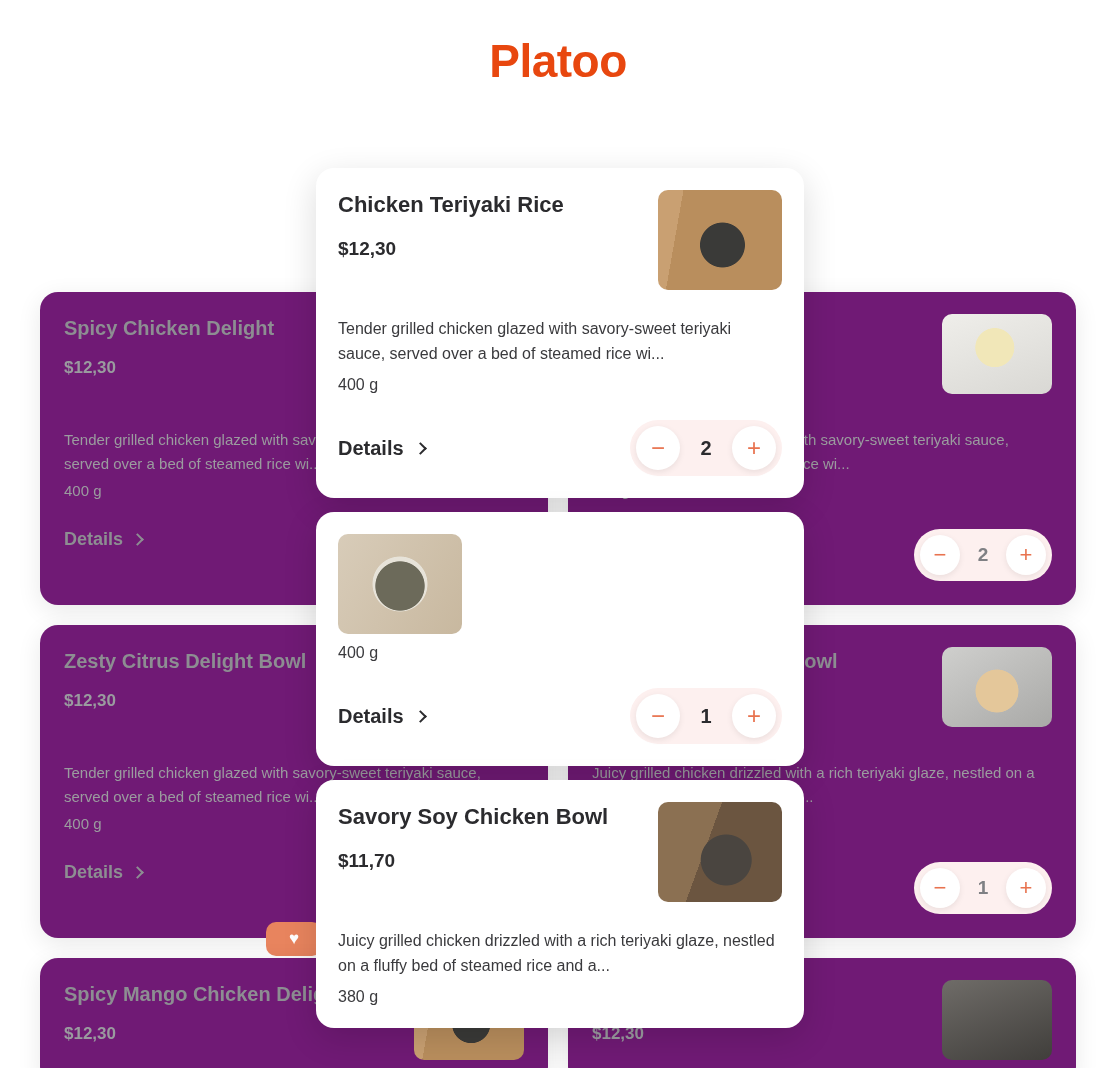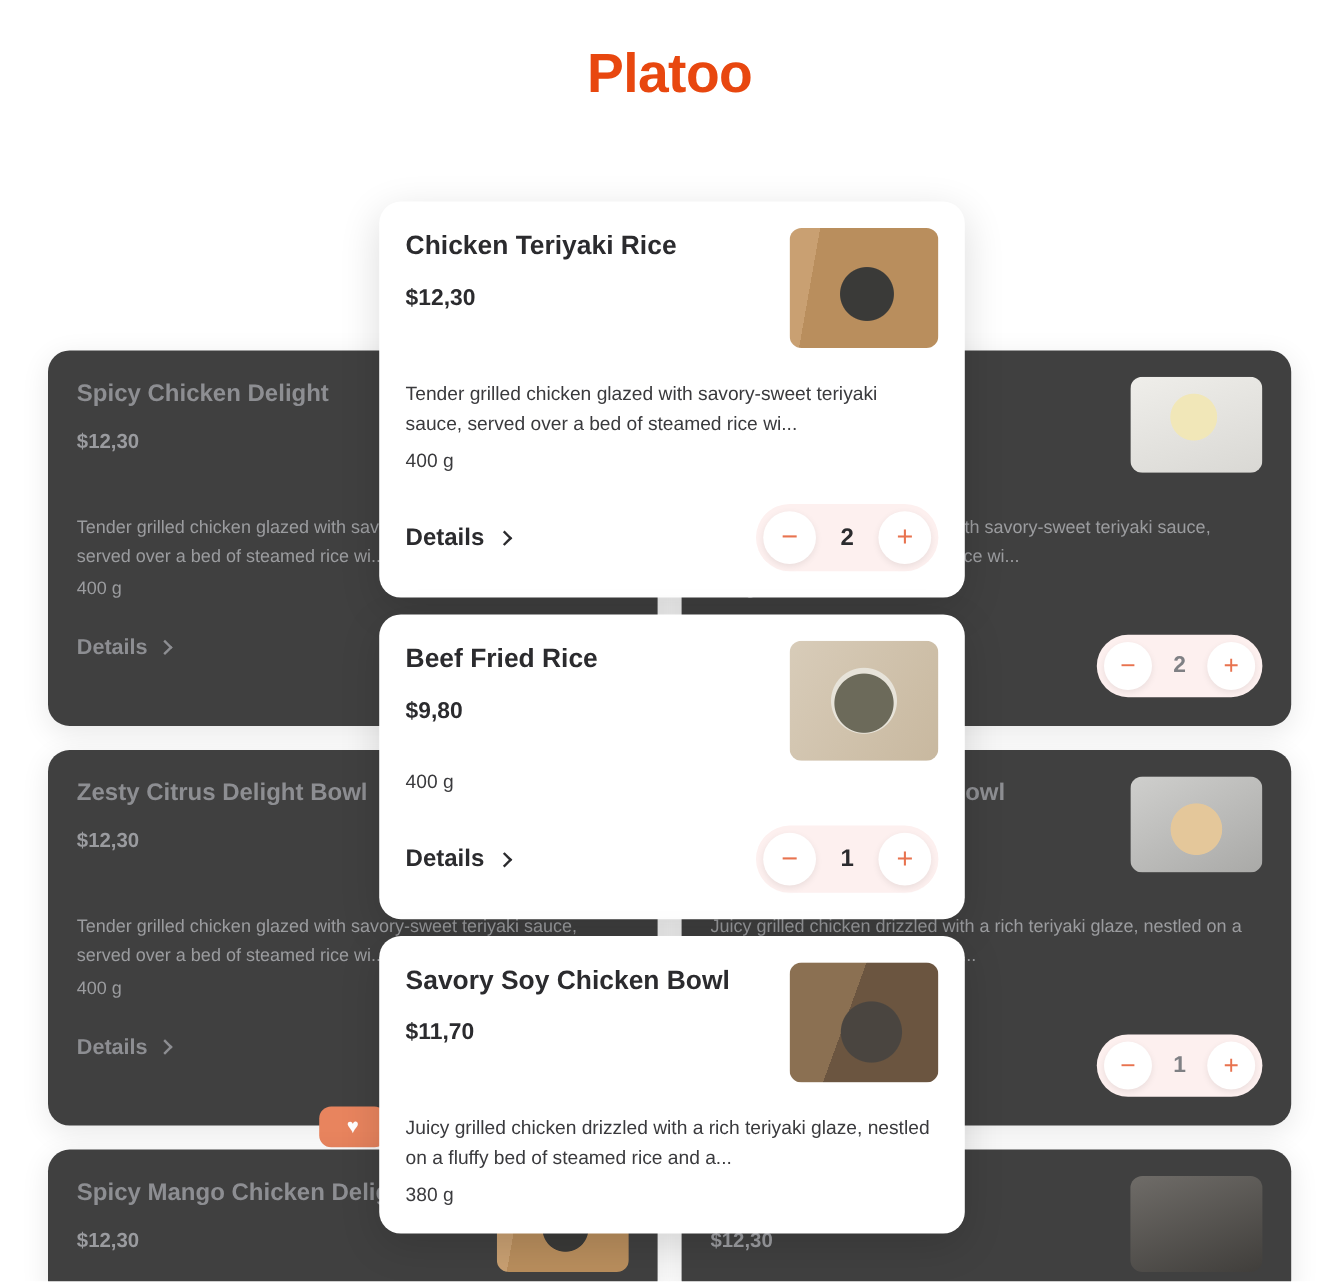--- a/index.html
+++ b/index.html
@@ -33,21 +33,21 @@
   .bg-grid {
     position: absolute;
     top: 292px; left: 40px;
     width: 1036px;
     display: flex;
     flex-wrap: wrap;
     gap: 20px 20px;
   }
   .bg-card {
     width: 508px;
-    background: #404040;
+    background: #701a75;
     border-radius: 18px;
     box-shadow: 0 6px 24px rgba(0,0,0,0.09);
     padding: 22px 24px 24px 24px;
     position: relative;
     color: #8f9094;
   }
   .bg-card .row-top {
     display: flex;
     justify-content: space-between;
     align-items: flex-start;
@@ -347,24 +347,20 @@
         <div class="stepper">
           <button class="btn">−</button>
           <span class="qty">2</span>
           <button class="btn">+</button>
         </div>
       </div>
     </div>
 
     <div class="fg-card">
       <div class="row-top">
-        <div class="titlewrap">
-          <p class="title">Beef Fried Rice</p>
-          <p class="price">$9,80</p>
-        </div>
         <div class="thumb ph-beef"></div>
       </div>
       <div class="weight">400 g</div>
       <div class="row-bottom">
         <div class="details">
           <span>Details</span>
           <span class="chev"></span>
         </div>
         <div class="stepper">
           <button class="btn">−</button>

